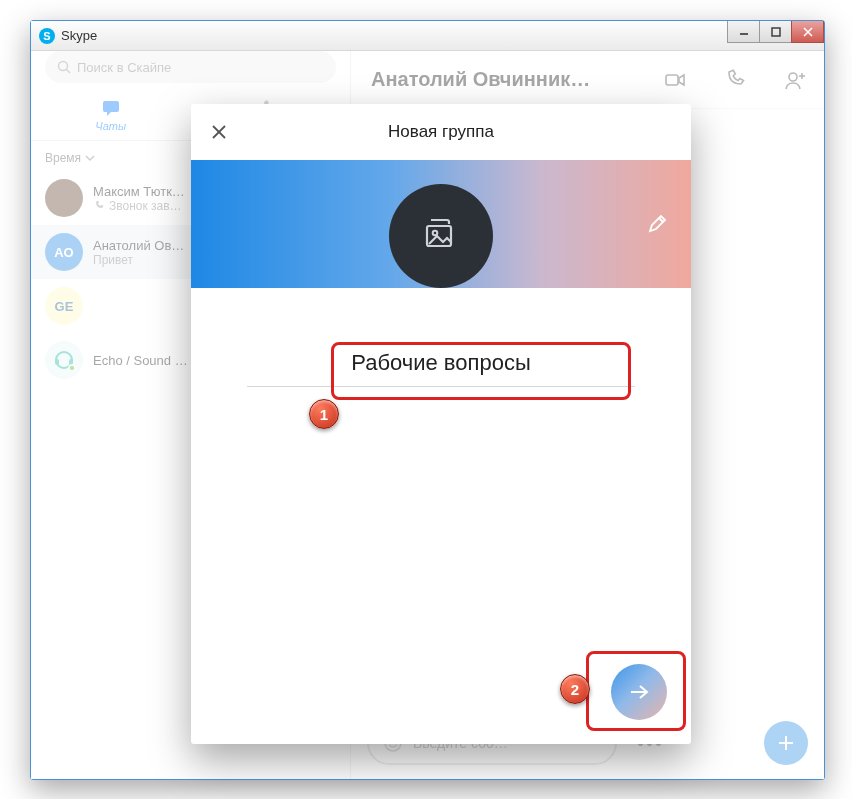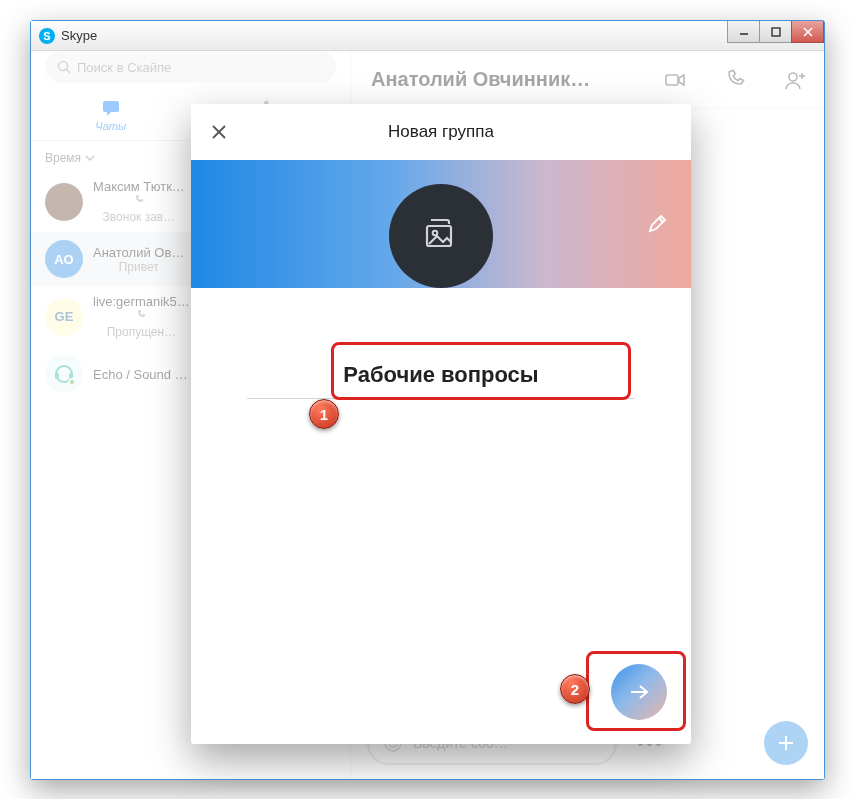--- a/index.html
+++ b/index.html
@@ -111,21 +111,21 @@
     font-size:13px; cursor:pointer;
   }
   .contact.selected { background:#eef0f2; }
   .avatar-sm {
     width:38px; height:38px; border-radius:50%;
     display:flex; align-items:center; justify-content:center;
     font-size:13px; color:#fff; font-weight:600;text-align:center;
   }
   .contact .col { display:flex; flex-direction:column; overflow:hidden; }
   .contact .name { color:#222; white-space:nowrap; overflow:hidden; text-overflow:ellipsis; max-width:230px;}
-  .contact .sub  { color:#888; font-size:12px; display:flex; align-items:center; gap:4px;flex-direction:column;}
+  .contact .sub  { color:#888; font-size:12px; display:flex; align-items:center; gap:4px;}
 
   
   .convo {
     flex:1; height:100%; display:flex; flex-direction:column;
   }
   .convo-header {
     height:58px; display:flex; align-items:center; padding:0 10px 0 20px; gap:22px;
     border-bottom:1px solid #eee;
   }
   .convo-title { flex:1; font-size:20px; font-weight:700; color:#222; white-space:nowrap; overflow:hidden; text-overflow:ellipsis;}
@@ -182,22 +182,22 @@
     position:absolute; right:18px; top:50%; transform:translateY(-50%);
     width:32px; height:32px; display:flex; align-items:center; justify-content:center;
     color:#fff; cursor:pointer;
   }
   .group-name-wrap {
     margin-top:54px;
     padding:0 56px;
   }
   .group-name-input {
     width:100%; text-align:center; border:none; outline:none;
-    font-size:22px; font-weight:700; color:#222;
-    border-bottom:1px solid #d6d6d6; padding:20px 4px 10px 4px;
+    font-size:22px; font-weight:400; color:#222;
+    border-bottom:1px solid #d6d6d6; padding:8px 4px 10px 4px;
     background:transparent;
   }
   .modal-footer { margin-top:auto; display:flex; justify-content:flex-end; padding:0 24px 24px 24px; }
   .modal-next {
     width:56px; height:56px; border-radius:50%;
     background: linear-gradient(135deg,#3b95e8 0%, #8fb9ea 45%, #e7b5ab 100%);
     display:flex; align-items:center; justify-content:center; color:#fff; cursor:pointer;
   }
 
   
@@ -301,29 +301,20 @@
       <div class="contact selected">
         <div class="avatar-sm" style="background:#2f8fe4">АО</div>
         <div class="col">
           <span class="name">Анатолий Ов…</span>
           <span class="sub">Привет</span>
         </div>
       </div>
 
       <div class="contact">
         <div class="avatar-sm" style="background:#fef9c3;color:#2b6aa5">GE</div>
-        <div class="col">
-          <span class="name">live:germanik5…</span>
-          <span class="sub">
-            <svg width="12" height="12">
-                <path d="M3 2 q0 6 6 6 l1.5 -2 -2 -1.2 -1.2 1.2 q-1.8 -0.6 -2.4 -2.4 l1.2 -1.2 -1.2 -2 z" fill="#999"></path>
-              </svg>
-            <span>Пропущен…</span>
-          </span>
-        </div>
       </div>
 
       <div class="contact">
         <div class="avatar-sm" style="background:#e6f7f4">
           <svg width="22" height="22">
               <circle cx="11" cy="11" r="8" fill="none" stroke="#22b8a6" stroke-width="2"></circle>
               <rect x="2" y="10" width="4" height="6" rx="2" fill="#22b8a6"></rect>
               <rect x="16" y="10" width="4" height="6" rx="2" fill="#22b8a6"></rect>
               <circle cx="19" cy="19" r="3" fill="#5bbf3a" stroke="#fff" stroke-width="1.5"></circle>
             </svg>

